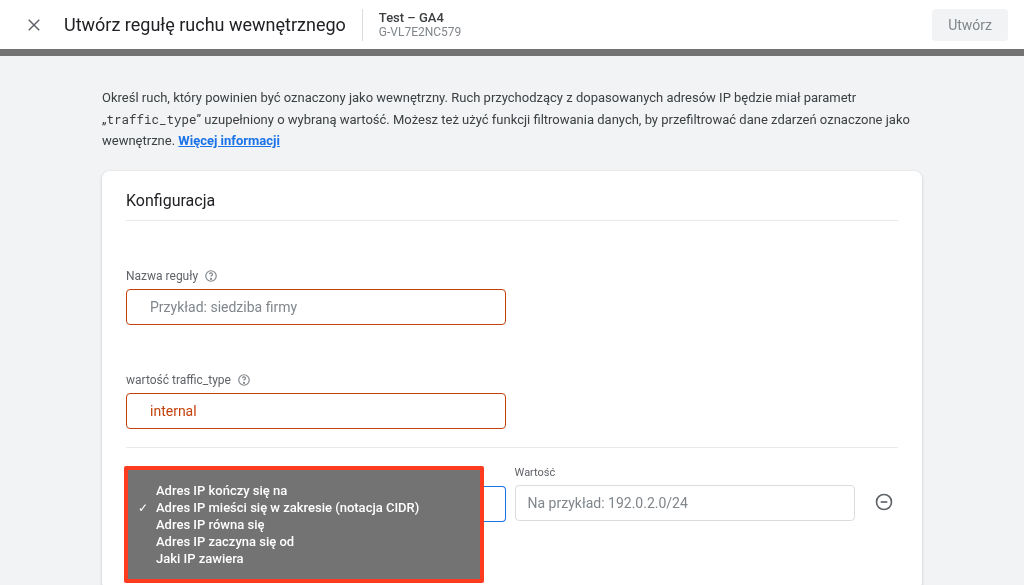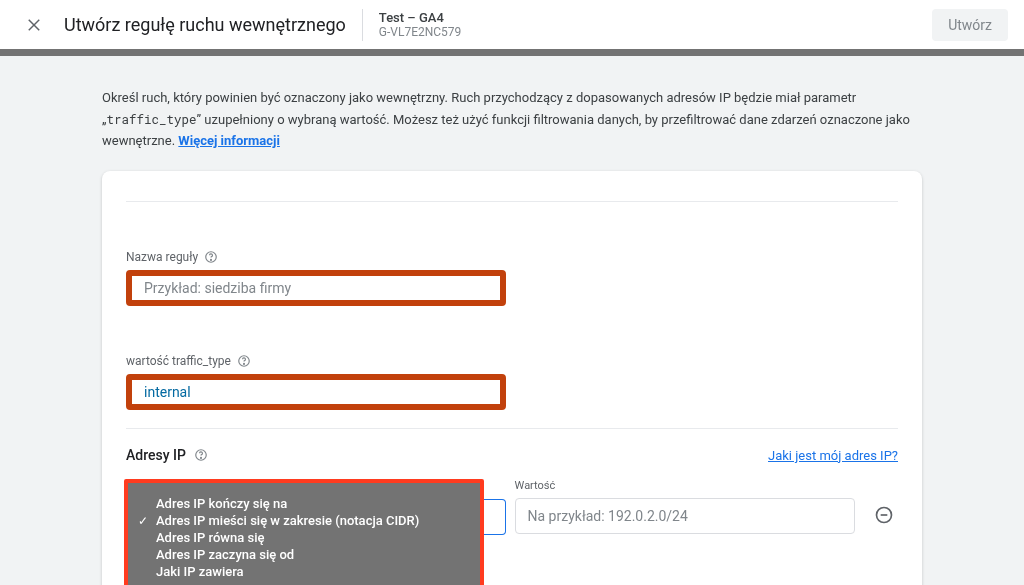--- a/index.html
+++ b/index.html
@@ -27,22 +27,22 @@
   .intro { font-size: 13px; color:#3c4043; line-height:1.6; margin-bottom:20px; }
   .intro code { font-family: "Roboto Mono", monospace; font-size:12.5px; }
   .intro a { color:#1a73e8; text-decoration:underline;font-weight:bold; }
   
   .card { background:#fff; border-radius:8px; box-shadow:0 1px 2px rgba(60,64,67,.15), 0 1px 3px 1px rgba(60,64,67,.08); padding:20px 24px 24px 24px; position:relative; }
   .card-title { font-size:16px; color:#202124; margin-bottom:8px; }
   .divider { height:1px; background:#e8eaed; margin:10px 0 18px 0; }
   .field-label { font-size:12px; color:#5f6368; display:flex; align-items:center; gap:6px; margin-bottom:6px; }
   .help-icon { width:14px; height:14px; color:#80868b; }
   .text-input {
-    width:380px; height:36px; border:6px solid #c2410c; border-radius:4px;
-    padding:0 12px; font-size:14px; color:#0369a1; font-family:inherit; outline:none;
+    width:380px; height:36px; border:1px solid #c2410c; border-radius:4px;
+    padding:0 23px; font-size:14px; color:#c2410c; font-family:inherit; outline:none;
   }
   .text-input::placeholder { color:#80868b; }
   .field-block { margin-bottom:18px;margin-top:48px; }
   .section-row { display:flex; align-items:center; justify-content:space-between; }
   .section-title { font-size:14px; font-weight:500; color:#202124; display:flex; align-items:center; gap:8px; }
   .ip-link { font-size:13px; color:#1a73e8; text-decoration:underline; }
   .match-row { display:flex; align-items:flex-start; gap:16px; margin-top:16px; position:relative; }
   .match-left { width:380px; }
   .match-right { flex:1; }
   .value-label { font-size:11px; color:#5f6368; margin-bottom:6px; }
@@ -92,20 +92,21 @@
   <button class="create-btn">Utwórz</button>
 </div>
 
 <div class="body-area">
   <div class="body-inner">
     <p class="intro">
       <span>Określ ruch, który powinien być oznaczony jako wewnętrzny. Ruch przychodzący z dopasowanych adresów IP będzie miał parametr „</span><code>traffic_type</code><span>” uzupełniony o wybraną wartość. Możesz też użyć funkcji filtrowania danych, by przefiltrować dane zdarzeń oznaczone jako wewnętrzne. </span><a href="#">Więcej informacji</a>
     </p>
 
     <div class="card">
+      <div class="card-title">Konfiguracja</div>
       <div class="divider"></div>
 
       <div class="field-block">
         <div class="field-label">
           <span>Nazwa reguły</span>
           <svg class="help-icon" viewBox="0 0 24 24" fill="none" stroke="currentColor" stroke-width="2">
               <circle cx="12" cy="12" r="9"></circle>
               <path d="M9.5 9a2.5 2.5 0 1 1 3.5 2.3c-.8.4-1 .9-1 1.7"></path>
               <circle cx="12" cy="17" r="0.8" fill="currentColor"></circle>
             </svg>
@@ -120,31 +121,20 @@
               <circle cx="12" cy="12" r="9"></circle>
               <path d="M9.5 9a2.5 2.5 0 1 1 3.5 2.3c-.8.4-1 .9-1 1.7"></path>
               <circle cx="12" cy="17" r="0.8" fill="currentColor"></circle>
             </svg>
         </div>
         <input class="text-input" value="internal" style="">
       </div>
 
       <div class="divider"></div>
 
-      <div class="section-row">
-        <div class="section-title">
-          <span>Adresy IP</span>
-          <svg class="help-icon" viewBox="0 0 24 24" fill="none" stroke="currentColor" stroke-width="2">
-              <circle cx="12" cy="12" r="9"></circle>
-              <path d="M9.5 9a2.5 2.5 0 1 1 3.5 2.3c-.8.4-1 .9-1 1.7"></path>
-              <circle cx="12" cy="17" r="0.8" fill="currentColor"></circle>
-            </svg>
-        </div>
-        <a href="#" class="ip-link">Jaki jest mój adres IP?</a>
-      </div>
 
       <div class="match-row">
         <div class="match-left" style="position:relative; height:100px;">
           <div class="select-edge"></div>
 
           <div class="dropdown-open" id="dropdown-list">
               <div class="dropdown-item">Adres IP kończy się na</div>
               <div class="dropdown-item selected">Adres IP mieści się w zakresie (notacja CIDR)</div>
               <div class="dropdown-item">Adres IP równa się</div>
               <div class="dropdown-item">Adres IP zaczyna się od</div>

